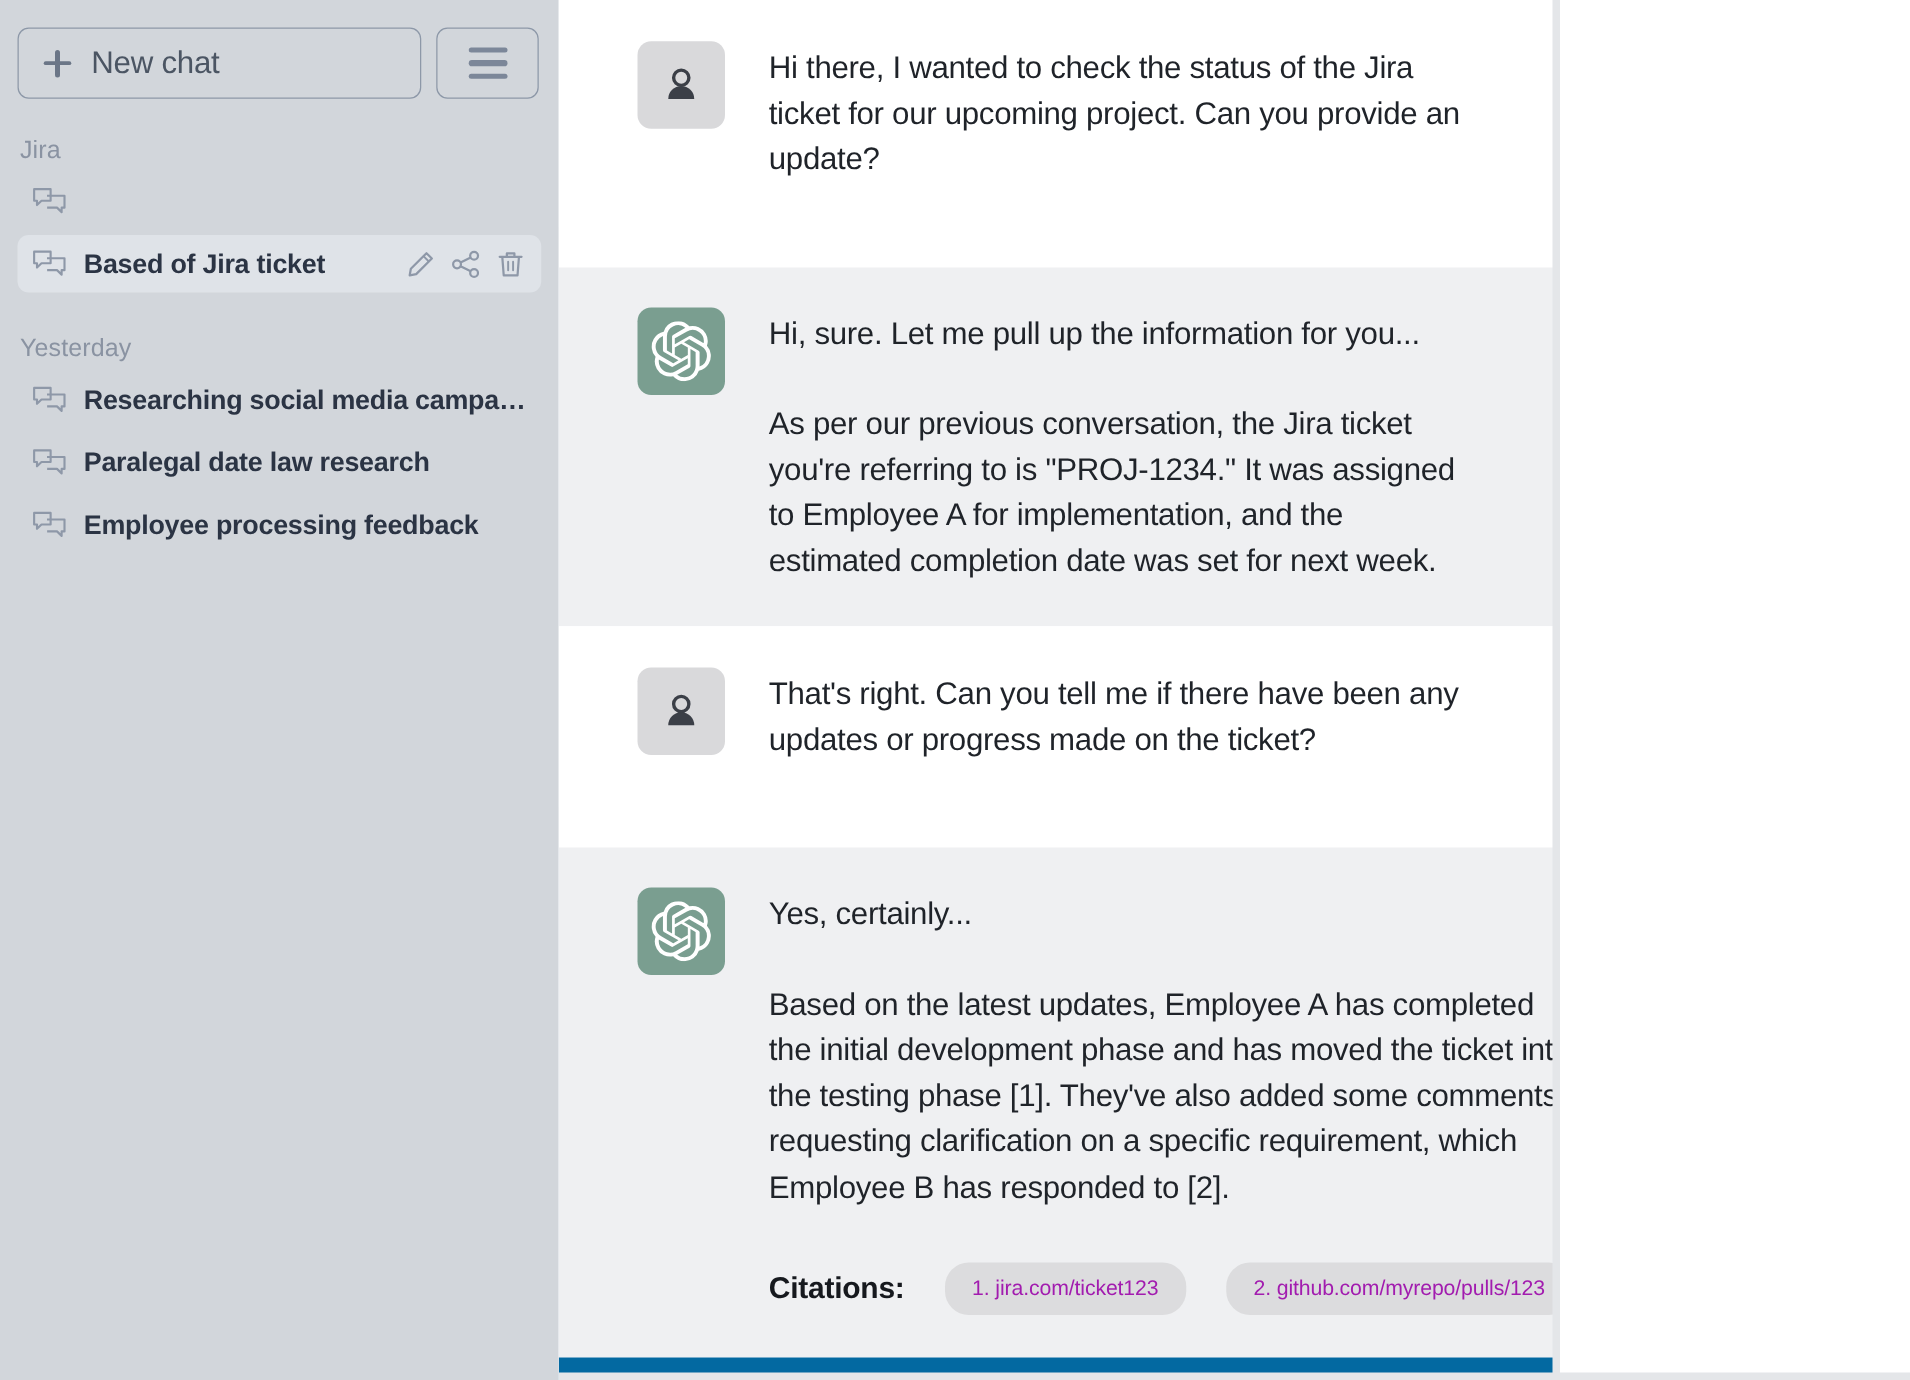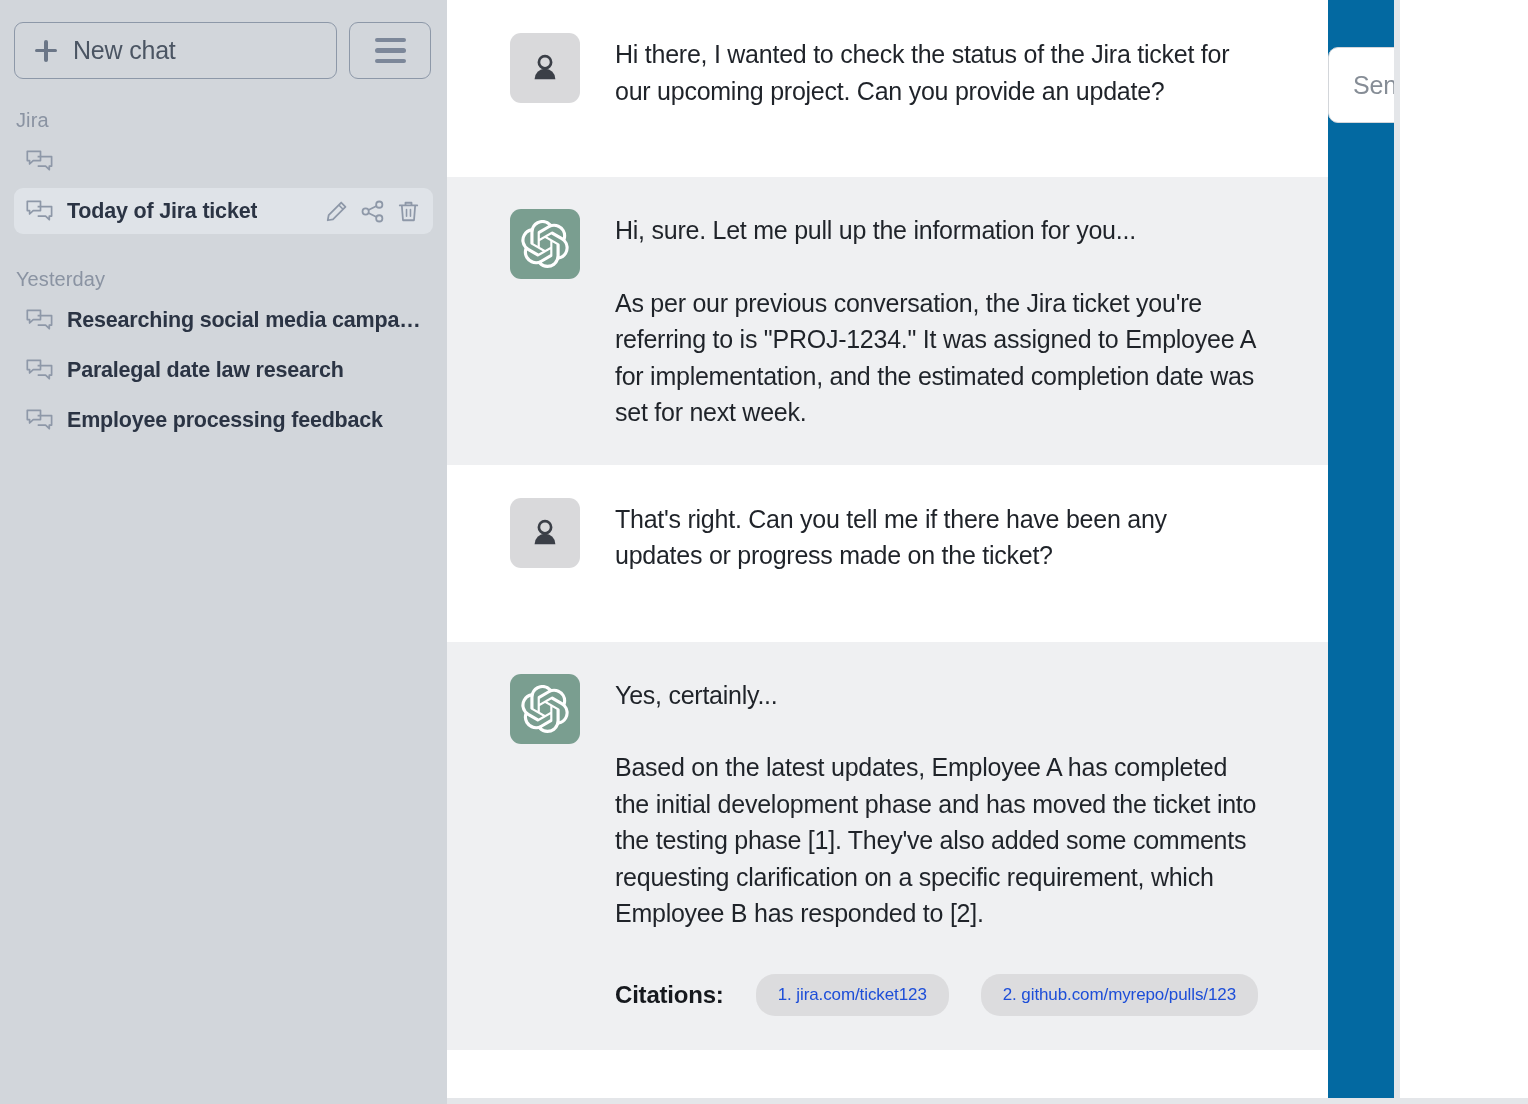--- a/index.html
+++ b/index.html
@@ -7,21 +7,21 @@
   html, body {
     width: 1528px;
     height: 1104px;
     overflow: hidden;
     background: #ffffff;
     font-family: "Liberation Sans", sans-serif;
   }
 
   #app {
     position: relative;
-    width: 1400px;
+    width: 1248px;
     height: 1104px;
     display: flex;
     background: #ffffff;
     align-items: center;
   }
 
   
   .sidebar {
     width: 447px;
     height: 1104px;
@@ -133,20 +133,21 @@
     align-items: center;
     gap: 11px;
   }
   .item-actions svg { display: block; cursor: pointer; }
 
   
   .main {
     flex: 1 1 auto;
     height: 1104px;
     display: flex;
+    flex-direction: column;
     background: #ffffff;
     position: relative;
     overflow: hidden;
   }
 
   .messages { display: flex; flex-direction: column; }
 
   .msg {
     display: flex;
     align-items: flex-start;
@@ -192,21 +193,21 @@
     font-size: 24px;
     font-weight: bold;
     color: #16191e;
     letter-spacing: -0.2px;
   }
   .cite-pill {
     background: #dcdcde;
     border-radius: 19px;
     padding: 11px 22px;
     font-size: 17px;
-    color: #1d4ed8;
+    color: #a21caf;
     white-space: nowrap;
     cursor: pointer;
     letter-spacing: -0.1px;
   }
 
   
   .composer-area {
     flex: 1 1 auto;
     background: #0369a1;
     display: flex;
@@ -281,21 +282,21 @@
           <path d="M1.3 2.3h13.2v9.3H7.2L3.6 15V11.6H1.3z" stroke="#8e98a8" stroke-width="1.7" stroke-linejoin="round"></path>
           <path d="M11.6 7.6h14v9.5h-2.3v3.6l-3.7-3.6h-7.9" stroke="#8e98a8" stroke-width="1.7" stroke-linejoin="round"></path>
         </svg>
       </div>
 
       <div class="chat-item active">
         <svg class="bubble-icon" viewBox="0 0 27 24" fill="none">
           <path d="M1.3 2.3h13.2v9.3H7.2L3.6 15V11.6H1.3z" stroke="#8e98a8" stroke-width="1.7" stroke-linejoin="round"></path>
           <path d="M11.6 7.6h14v9.5h-2.3v3.6l-3.7-3.6h-7.9" stroke="#8e98a8" stroke-width="1.7" stroke-linejoin="round"></path>
         </svg>
-        <span class="chat-title">Today of Jira ticket</span>
+        <span class="chat-title">Based of Jira ticket</span>
         <span class="item-actions">
           <svg width="25" height="25" viewBox="0 0 24 24" fill="none">
             <path d="M16.5 3.4l4.1 4.1-12 12-5 .9.9-5z" stroke="#8e98a8" stroke-width="1.7" stroke-linejoin="round"></path>
             <path d="M14.2 5.7l4.1 4.1" stroke="#8e98a8" stroke-width="1.5"></path>
           </svg>
           <svg width="25" height="25" viewBox="0 0 24 24" fill="none">
             <circle cx="18.5" cy="5.4" r="3" stroke="#8e98a8" stroke-width="1.7"></circle>
             <circle cx="5.4" cy="12" r="3" stroke="#8e98a8" stroke-width="1.7"></circle>
             <circle cx="18.5" cy="18.6" r="3" stroke="#8e98a8" stroke-width="1.7"></circle>
             <path d="M8.1 10.6l7.8-3.9M8.1 13.4l7.8 3.9" stroke="#8e98a8" stroke-width="1.7"></path>

